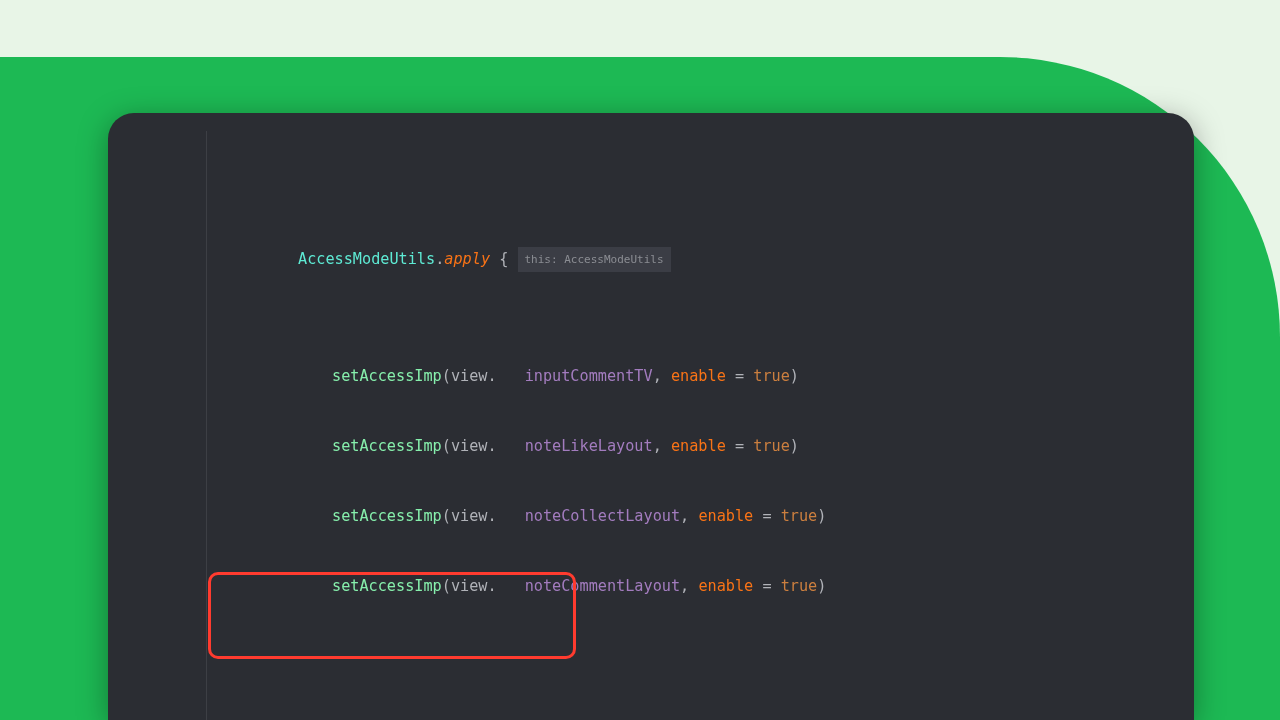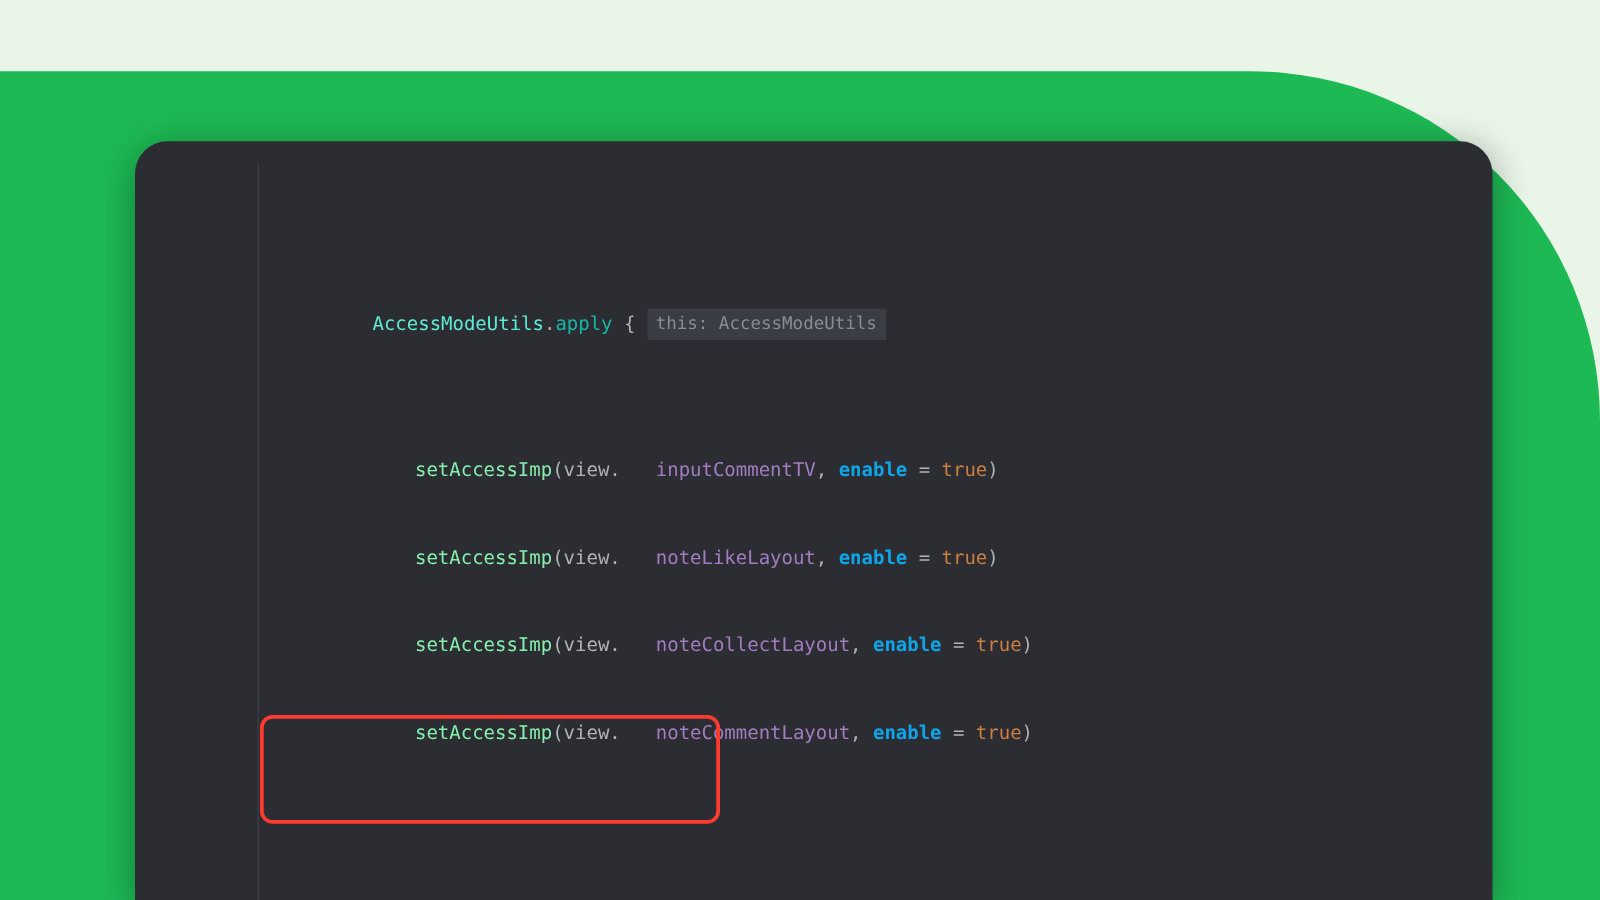--- a/index.html
+++ b/index.html
@@ -44,31 +44,31 @@
     left: 98px;
     top: 18px;
     bottom: 0;
     width: 1px;
     background: #3d3f45;
   }
   .code-line { display: block; }
   .indent1 { padding-left: 110px; }
   .indent2 { padding-left: 144px; }
   .tok-type    { color: #5eead4; }
-  .tok-method  { color: #14b8a6; }
+  .tok-method  { color: #f97316; font-style: italic; }
   .tok-func    { color: #86efac; }
-  .tok-param   { color: #0ea5e9; font-weight: bold; }
+  .tok-param   { color: #f97316; }
   .tok-keyword { color: #cc7f3f; margin-top: 16px; }
   .tok-default { color: #b0b2b8; }
   .tok-field   { color: #a37cbf; margin-left: 28px; }
   .hint {
     display: inline-block;
     background: #3b3d45;
     color: #8b8d93;
-    font-size: 14px;
+    font-size: 11px;
     border-radius: 0;
     padding: 1px 7px 0px 7px;
     vertical-align: 1px;
     font-style: normal;
   }
   .highlight-box {
     position: absolute;
     border: 3px solid #ff3b2f;
     border-radius: 10px;
     pointer-events: none;

